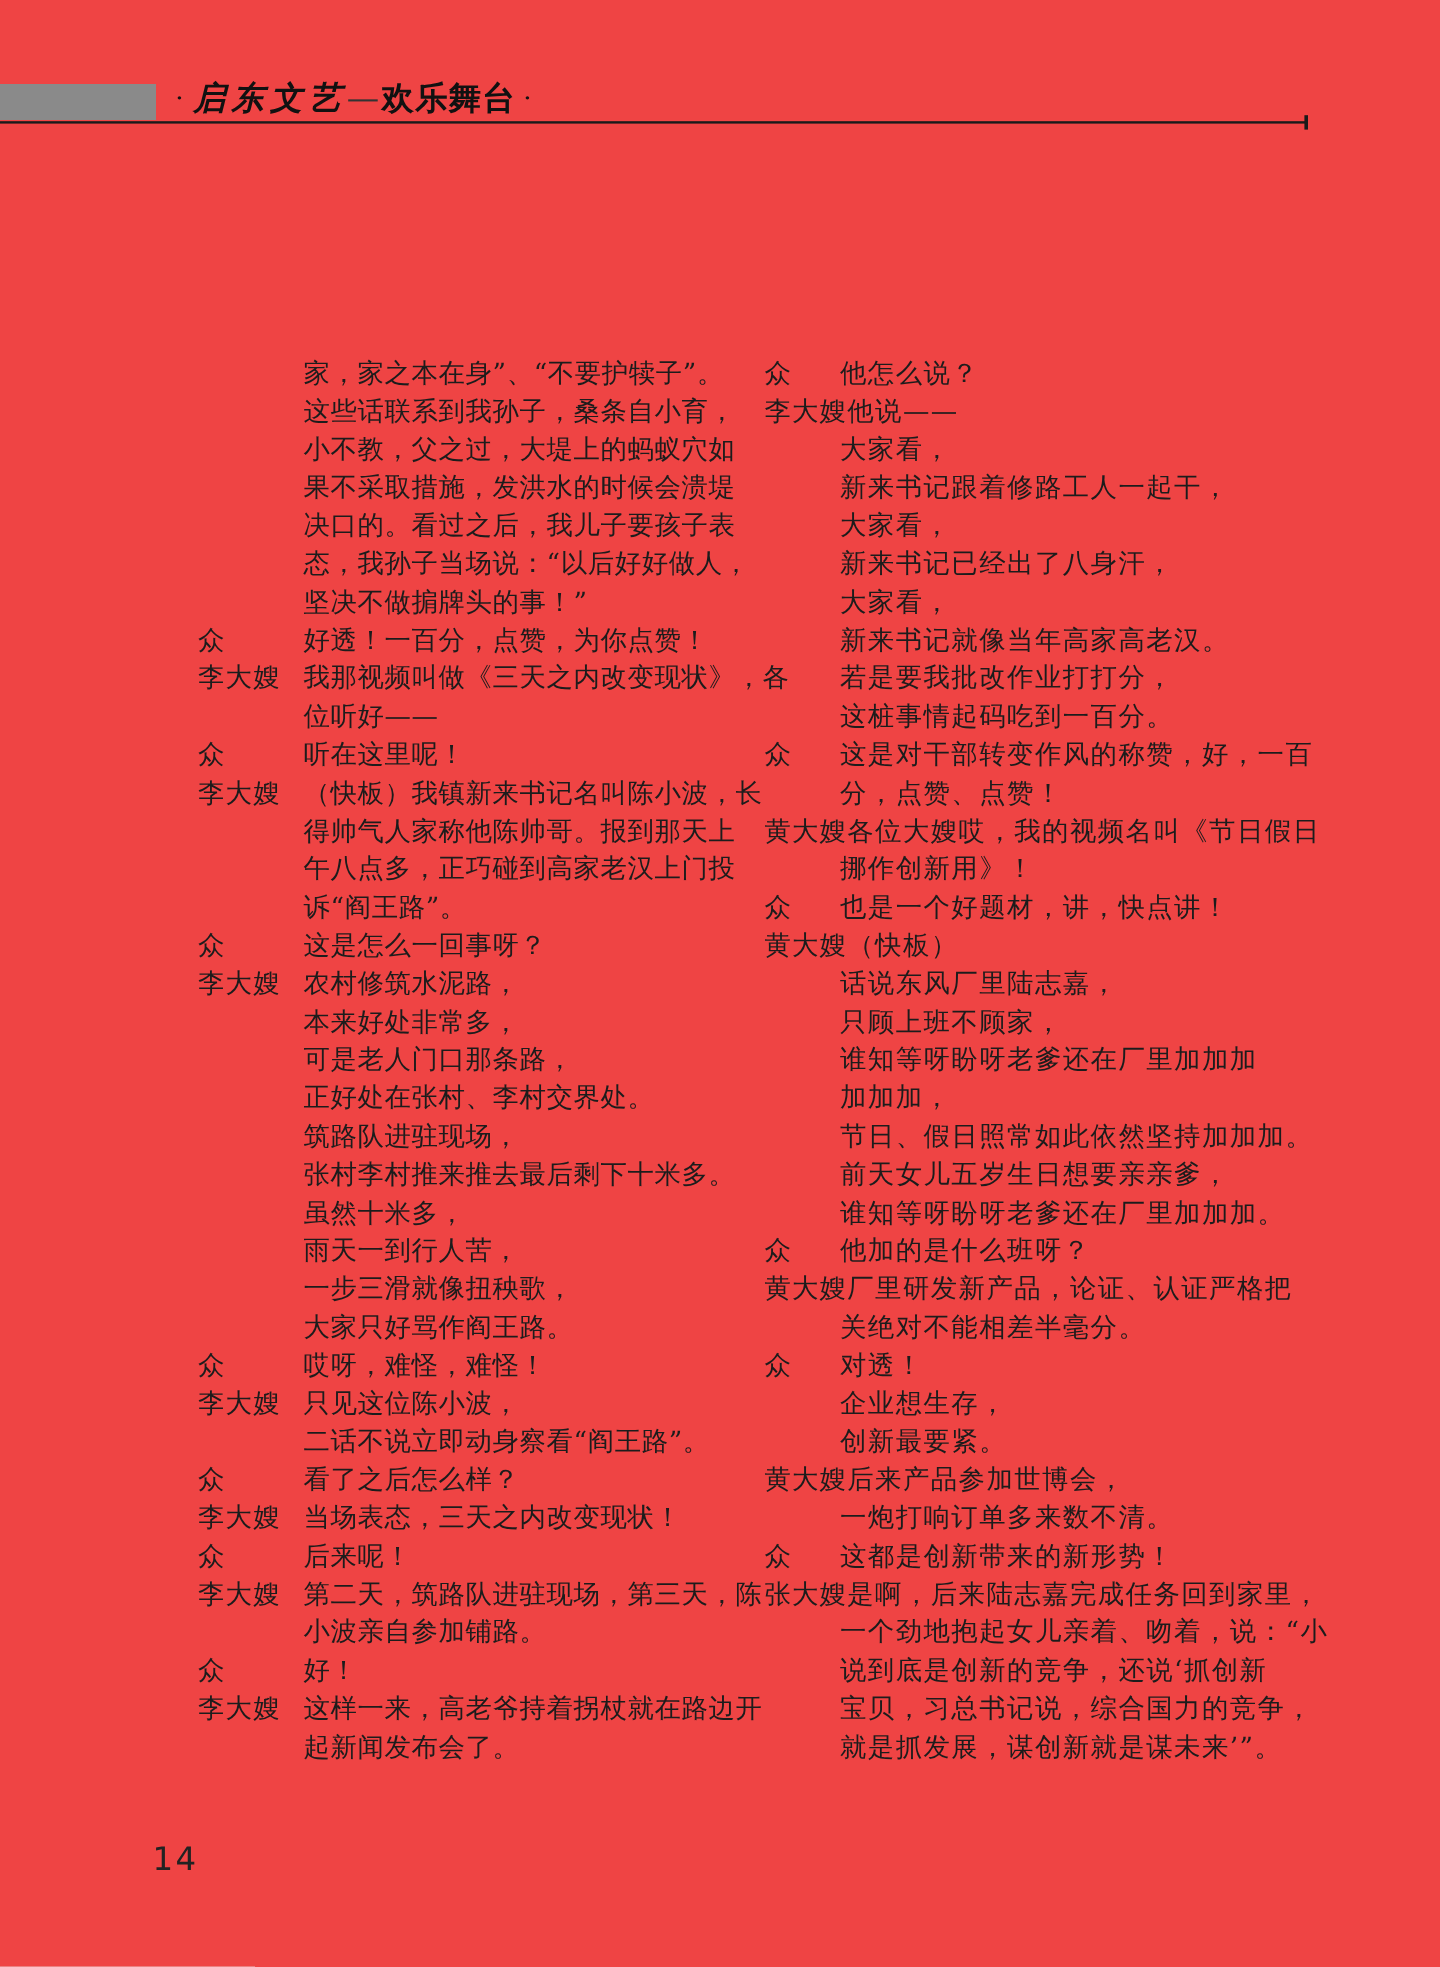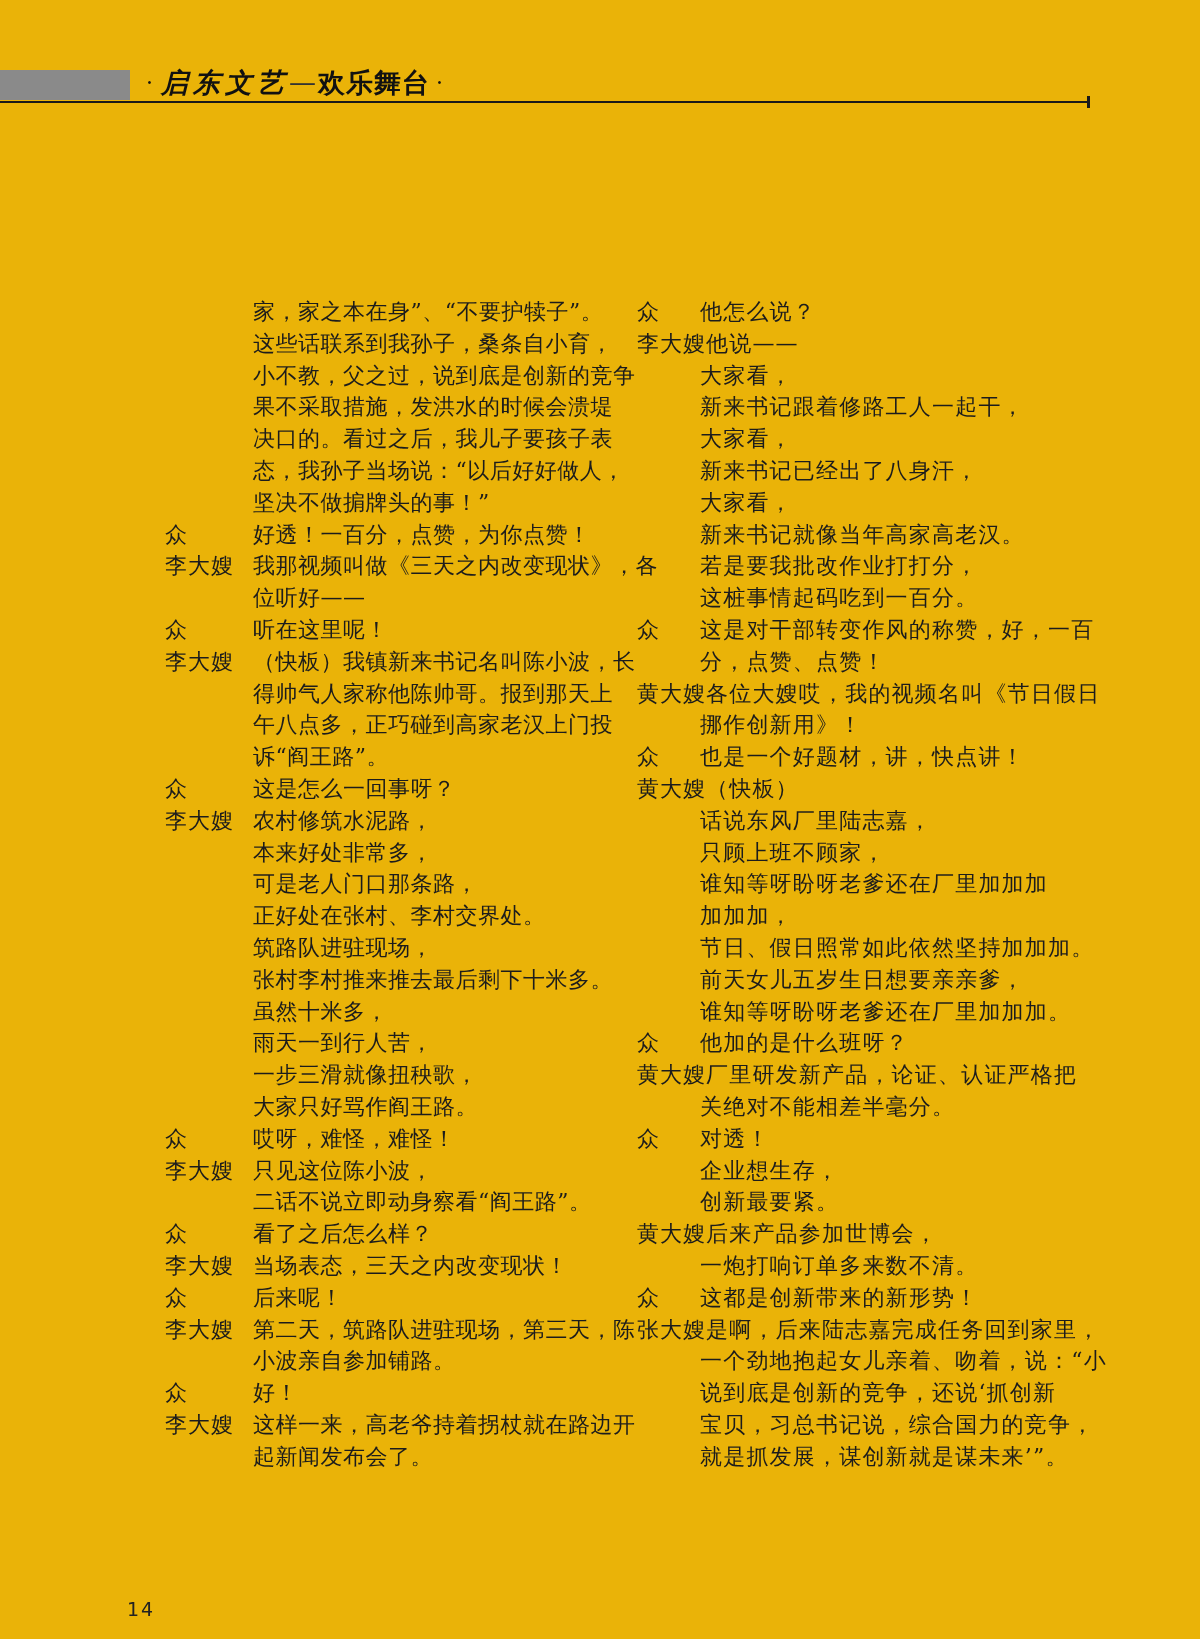--- a/index.html
+++ b/index.html
@@ -1,20 +1,20 @@
 <!DOCTYPE html>
 <html><head>
 <meta charset="utf-8">
 <style>
   html, body { margin: 0; padding: 0; background: #e8e8e8; }
   .page {
     position: relative;
     width: 1200px;
     height: 1639px;
-    background: #eab308;
+    background: #ef4444;
     font-family: "DejaVu Serif", "Liberation Serif", serif;
     color: #1c1c1c;
     overflow: hidden;
   }
 
   
   .header-bar {
     position: absolute;
     left: 0; top: 70px;
     width: 130px; height: 30px;
@@ -65,22 +65,22 @@
   .text {
     flex: 1 1 auto;
     white-space: nowrap;
     letter-spacing: 0.5px;
   }
   .col-right .text { letter-spacing: 1.2px; }
 
   
   .page-number {
     position: absolute;
-    left: 127px; top: 1598px;
-    font-size: 19px;
+    left: 127px; top: 1534px;
+    font-size: 27px;
     letter-spacing: 2px;
     font-family: "DejaVu Sans", "Liberation Sans", sans-serif;
     font-weight: 400;
     color: #222;
   }
 </style>
 </head>
 <body>
 
 <div class="page">
@@ -97,21 +97,21 @@
       <div class="row">
         <span class="speaker"></span>
         <span class="text">家，家之本在身”、“不要护犊子”。</span>
       </div>
       <div class="row">
         <span class="speaker"></span>
         <span class="text">这些话联系到我孙子，桑条自小育，</span>
       </div>
       <div class="row">
         <span class="speaker"></span>
-        <span class="text">小不教，父之过，说到底是创新的竞争</span>
+        <span class="text">小不教，父之过，大堤上的蚂蚁穴如</span>
       </div>
       <div class="row">
         <span class="speaker"></span>
         <span class="text">果不采取措施，发洪水的时候会溃堤</span>
       </div>
       <div class="row">
         <span class="speaker"></span>
         <span class="text">决口的。看过之后，我儿子要孩子表</span>
       </div>
       <div class="row">

